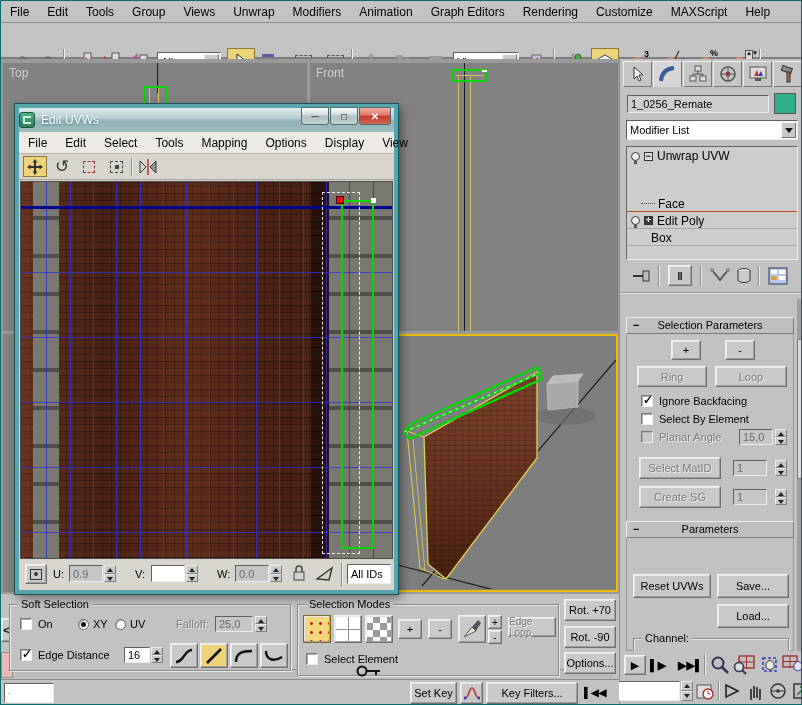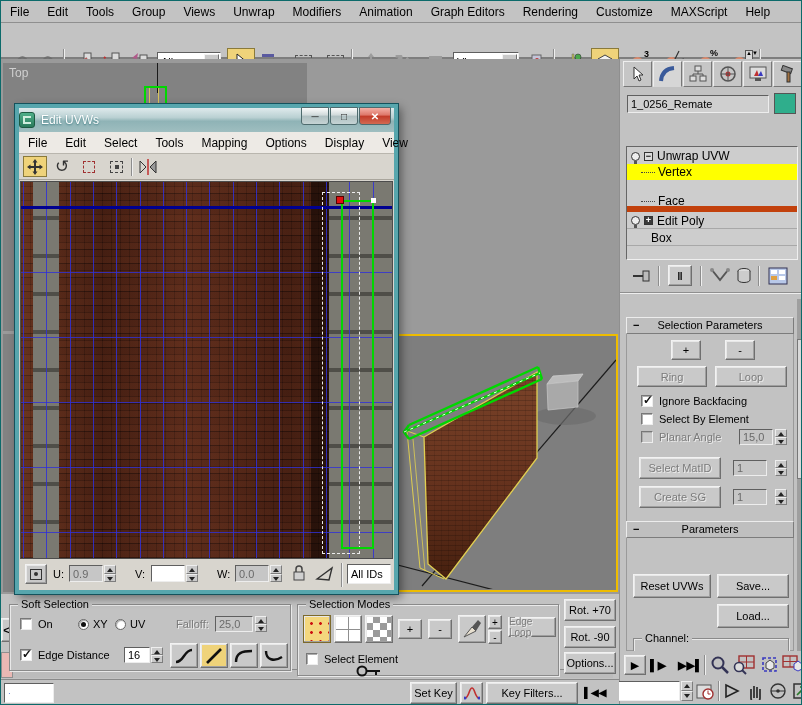--- a/index.html
+++ b/index.html
@@ -218,20 +218,30 @@
 
   <div class="abs" style="left:0;top:58px;width:618px;height:535px;background:#9a9a9a">
 
     <div class="vp" style="left:2px;top:4px;width:304px;height:268px">
       <span class="vplabel">Top</span>
       <div class="abs" style="left:154px;top:0;width:1px;height:30px;background:#1a1a1a"></div>
       <div class="abs" style="left:146px;top:25px;width:10px;height:40px;border-left:1px solid #d8c35a;border-right:1px solid #d8c35a"></div>
       <div class="abs" style="left:141px;top:23px;width:23px;height:36px;border:2px solid #00d800"></div>
     </div>
 
+    <div class="vp" style="left:309px;top:4px;width:308px;height:268px">
+      <span class="vplabel">Front</span>
+      <div class="abs" style="left:154px;top:0;width:1px;height:268px;background:#1a1a1a"></div>
+      <div class="abs" style="left:148px;top:14px;width:1px;height:254px;background:#d8c35a"></div>
+      <div class="abs" style="left:160px;top:14px;width:1px;height:254px;background:#d8c35a"></div>
+      <div class="abs" style="left:142px;top:6px;width:36px;height:13px;border:2px solid #00d800">
+        <div style="position:absolute;left:2px;top:4px;right:2px;height:1px;background:#d8c35a"></div>
+        <div style="position:absolute;right:-1px;top:-1px;width:5px;height:2px;background:#fff"></div>
+      </div>
+    </div>
 
     <div class="vp" style="left:2px;top:275px;width:304px;height:258px"></div>
 
     <div class="vp" style="left:309px;top:275px;width:308px;height:258px;border:2px solid #eebc00;background:#7e7e7e">
       <svg width="304" height="253" viewBox="0 0 304 253">
         <defs>
           <linearGradient id="wg" x1="0" y1="0" x2="0" y2="1">
             <stop offset="0" stop-color="#7a4329"></stop>
               <stop offset="0.6" stop-color="#63301c"></stop>
               <stop offset="1" stop-color="#46200f"></stop>
@@ -405,32 +415,32 @@
     <div class="ptab" style="left:153px">
         <svg width="18" height="18">
           <rect x="3" y="2" width="10" height="5" fill="#888" stroke="#333" transform="rotate(20 8 4)"></rect>
           <rect x="8" y="7" width="3" height="10" fill="#a07040" stroke="#333"></rect>
         </svg>
       </div>
 
     <div class="fld" style="left:7px;top:36px;width:142px;height:18px;background:#cfcfcf">1_0256_Remate</div>
     <div class="abs" style="left:154px;top:34px;width:22px;height:21px;background:#2fae8c;border:1px solid #555"></div>
 
+    <div class="ddown" style="left:6px;top:61px;width:172px;height:20px">
+      <span>Modifier List</span>
+      <span class="ddarrow"></span>
+    </div>
 
     <div class="abs" style="left:6px;top:87px;width:172px;height:114px;background:#cdcdcd;border:1px solid #efefef;border-top-color:#666;border-left-color:#666">
       <div class="stackrow" style="top:1px">
         <span class="bulb"></span>
         <span class="pmbox">−</span>
         <span>Unwrap UVW</span>
       </div>
-      <div class="stackrow sel" style="top:17px">
-        <span class="branch"></span>
-        <span>Vertex</span>
-      </div>
-      <div class="stackrow" style="top:49px;border-bottom:6px solid #c2410c">
+      <div class="stackrow" style="top:49px;border-bottom:1px solid #c2410c">
         <span class="branch"></span>
         <span>Face</span>
       </div>
       <div class="stackrow" style="top:66px;border-bottom:1px solid #a8a8a8">
         <span class="bulb"></span>
         <span class="pmbox dark">+</span>
         <span>Edit Poly</span>
       </div>
       <div class="stackrow" style="top:83px;border-bottom:1px solid #a8a8a8;padding-left:24px">
         <span>Box</span>

